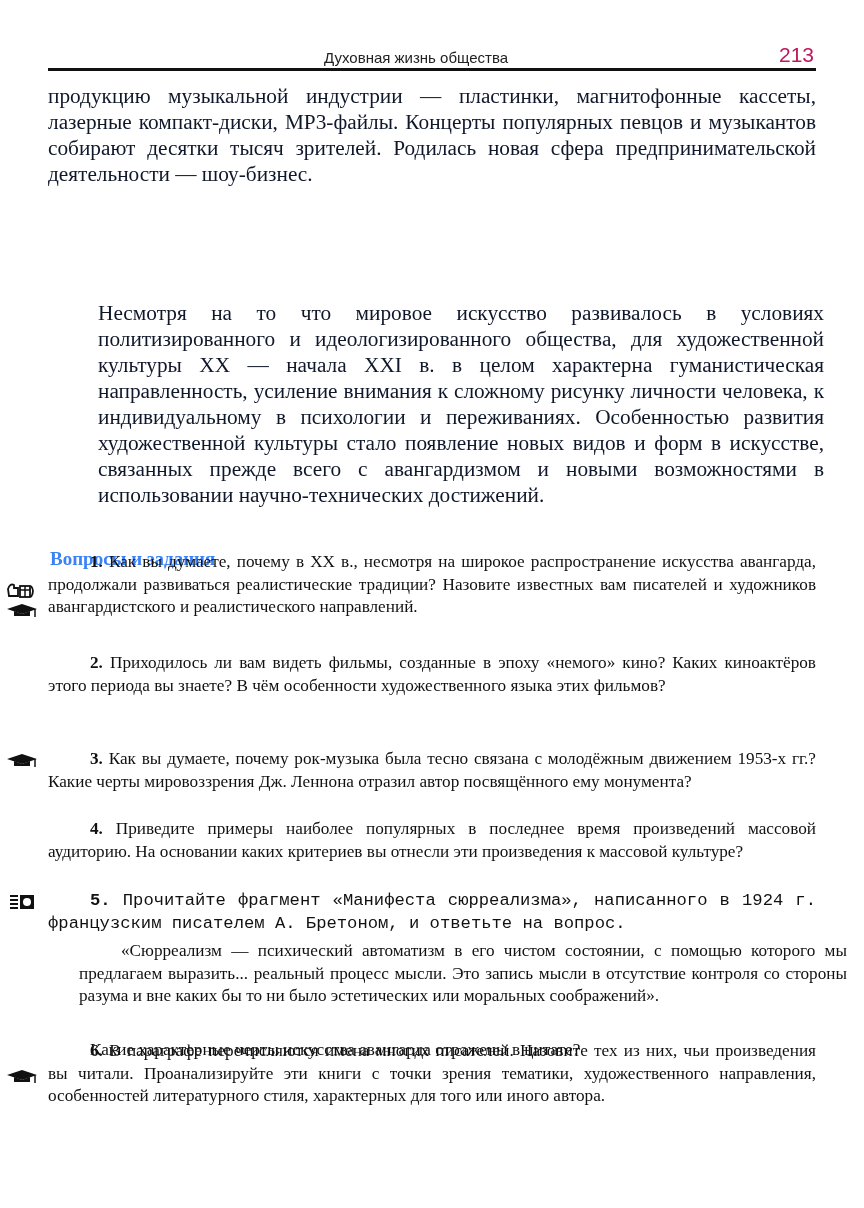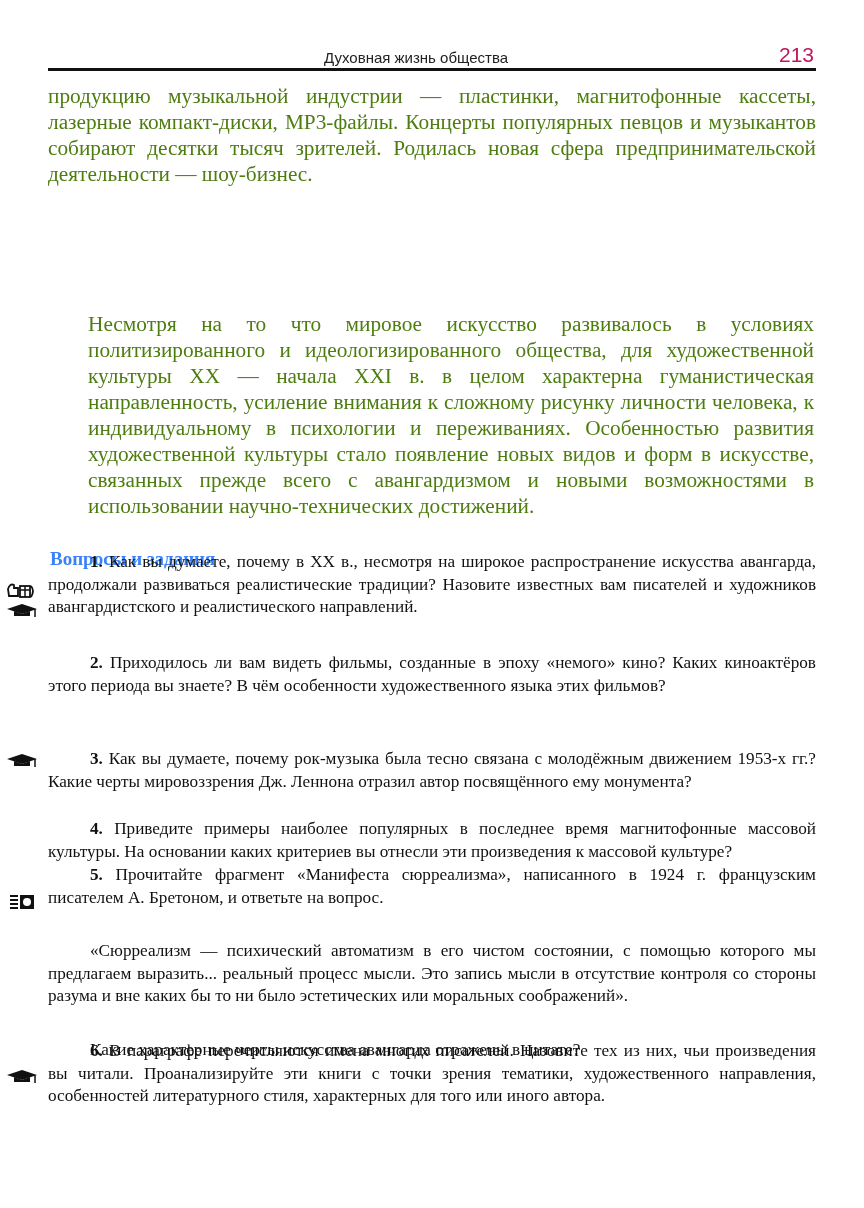--- a/index.html
+++ b/index.html
@@ -47,33 +47,32 @@
       color: #be185d;
     }
     .body-text {
       position: absolute;
       left: 48px;
       width: 768px;
       font-family: "Liberation Serif", serif;
       font-size: 21.3px;
       line-height: 26px;
       text-align: justify;
-      color: #4d7c0f;
+      color: #0f172a;
     }
     .body-text p {
       margin: 0;
     }
     .p1 { top: 83px; }
     .p2 { top: 213px; text-indent: 42px; }
     .p3 {
       top: 300px;
-      left: 88px;
+      left: 98px;
       width: 726px;
       text-indent: 0;
-      margin-top: 11px;
     }
     .section-heading {
       position: absolute;
       left: 50px;
       top: 548px;
       font-family: "Liberation Serif", serif;
       font-weight: bold;
       font-size: 19px;
       color: #3b82f6;
     }
@@ -93,22 +92,22 @@
       width: 768px;
       text-indent: 42px;
     }
     .q .num {
       font-weight: bold;
     }
     .q1 { top: 551px; }
     .q2 { top: 652px; }
     .q3 { top: 748px; }
     .q4 { top: 818px; }
-    .q5 { top: 864px; }
-    .q5-quote { top: 940px; }
+    .q5 { top: 890px; font-family: Liberation Mono, monospace; }
+    .q5-quote { top: 940px; margin-left: 31px; }
     .q5-ask { top: 1039px; }
     .q6 { top: 1040px; }
     .margin-icon {
       position: absolute;
       left: 4px;
       width: 36px;
       height: 20px;
     }
     .ico-compare { top: 581px; }
     .ico-cap1 { top: 600px; }
@@ -186,21 +185,21 @@
     <div class="q q2">
       <span class="num">2.</span>
       <span>Приходилось ли вам видеть фильмы, созданные в эпоху «немого» кино? Каких киноактёров этого периода вы знаете? В чём особенности художественного языка этих фильмов?</span>
     </div>
     <div class="q q3">
       <span class="num">3.</span>
       <span>Как вы думаете, почему рок-музыка была тесно связана с молодёжным движением 1953-х гг.? Какие черты мировоззрения Дж. Леннона отразил автор посвящённого ему монумента?</span>
     </div>
     <div class="q q4">
       <span class="num">4.</span>
-      <span>Приведите примеры наиболее популярных в последнее время магнитофонные массовой культуры. На основании каких критериев вы отнесли эти произведения к массовой культуре?</span>
+      <span>Приведите примеры наиболее популярных в последнее время произведений массовой аудиторию. На основании каких критериев вы отнесли эти произведения к массовой культуре?</span>
     </div>
     <div class="q q5">
       <span class="num">5.</span>
       <span>Прочитайте фрагмент «Манифеста сюрреализма», написанного в 1924 г. французским писателем А. Бретоном, и ответьте на вопрос.</span>
     </div>
     <div class="q q5-quote">«Сюрреализм — психический автоматизм в его чистом состоянии, с помощью которого мы предлагаем выразить... реальный процесс мысли. Это запись мысли в отсутствие контроля со стороны разума и вне каких бы то ни было эстетических или моральных соображений».</div>
     <div class="q q5-ask">Какие характерные черты искусства авангарда отражены в цитате?</div>
     <div class="q q6">
       <span class="num">6.</span>
       <span>В параграфе перечисляются имена многих писателей. Назовите тех из них, чьи произведения вы читали. Проанализируйте эти книги с точки зрения тематики, художественного направления, особенностей литературного стиля, характерных для того или иного автора.</span>

